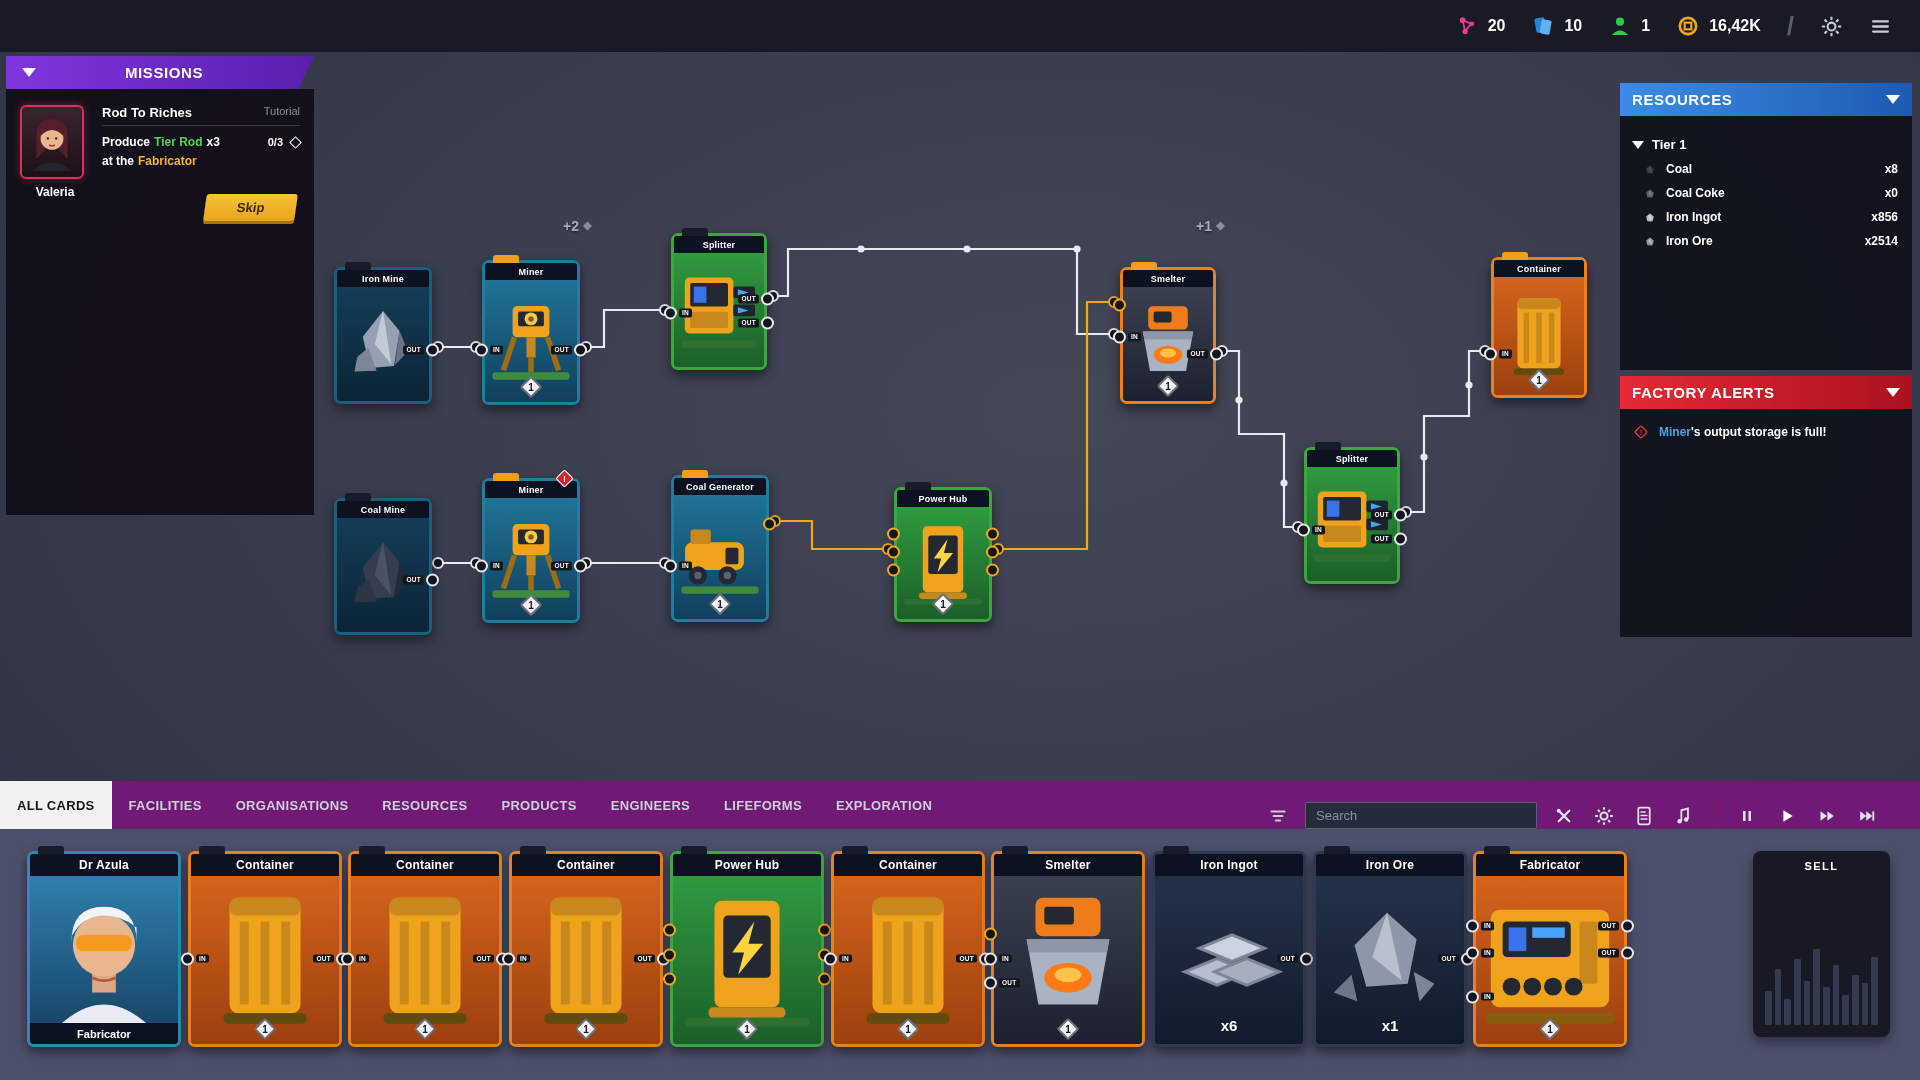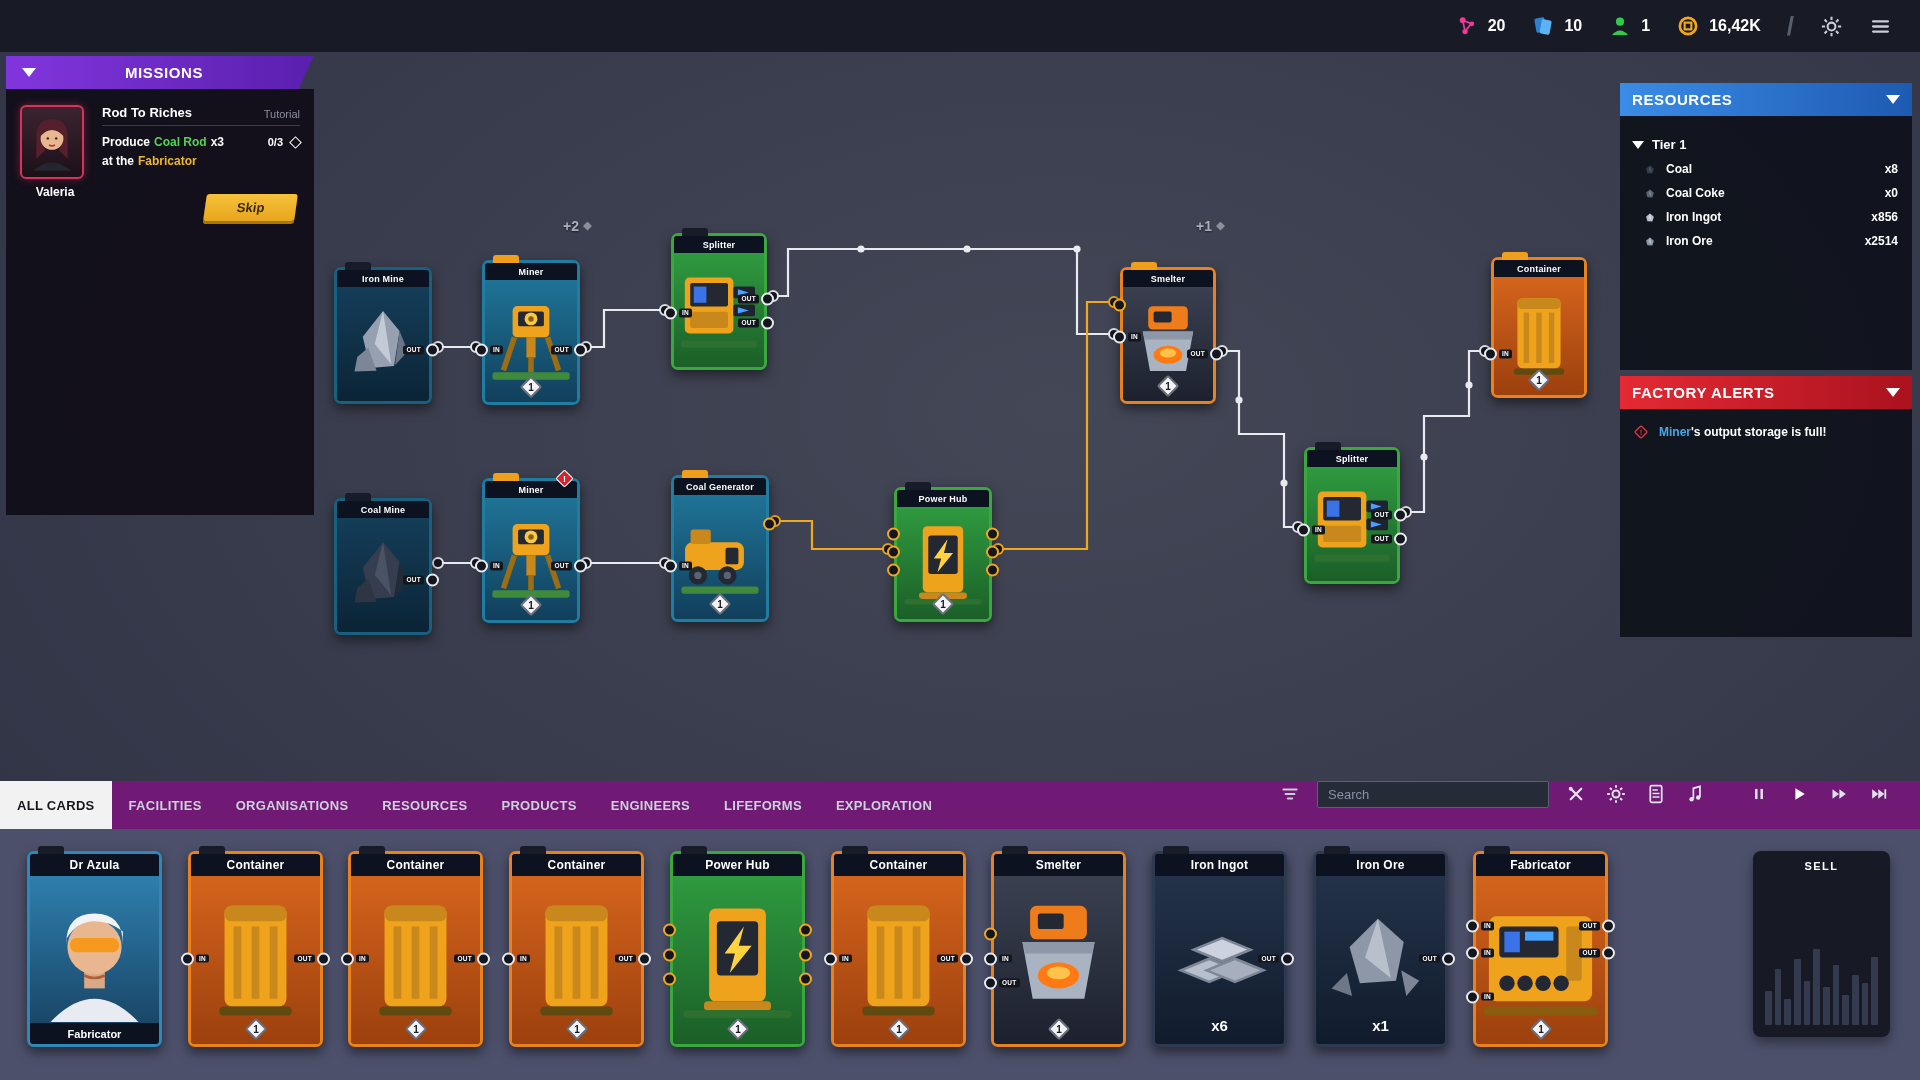--- a/index.html
+++ b/index.html
@@ -8,21 +8,21 @@
 
   
   #canvas{position:absolute;inset:0;background:radial-gradient(1500px 900px at 55% 38%,#444756,#313446 88%);z-index:1}
   #wires{position:absolute;inset:0;pointer-events:none;z-index:1}
   #labels{position:absolute;inset:0;z-index:2;pointer-events:none}
   .flabel{position:absolute;color:#a8aeba;font-weight:bold;font-size:14px;display:flex;align-items:center;gap:4px;text-shadow:0 1px 2px rgba(0,0,0,.55)}
   .flabel .mini{width:9px;height:9px;background:#8a8f9c;clip-path:polygon(50% 0,100% 50%,50% 100%,0 50%)}
 
   
   .gcard{position:absolute;border-radius:7px;border:3px solid #555;background:#222;box-shadow:0 5px 12px rgba(0,0,0,.5);z-index:3}
-  .gcard.hand{width:135px;height:196px;top:851px;z-index:16}
+  .gcard.hand{width:154px;height:196px;top:851px;z-index:16}
   .chead{height:17px;background:#0c1220;color:#fff;font-weight:bold;font-size:9px;display:flex;align-items:center;justify-content:center;border-radius:3px 3px 0 0;letter-spacing:.2px;white-space:nowrap;overflow:hidden}
   .gcard.hand .chead{height:22px;font-size:12px}
   .cart{position:absolute;top:17px;left:0;right:0;bottom:0;border-radius:0 0 4px 4px;overflow:hidden}
   .gcard.hand .cart{top:22px}
   .cart svg{width:100%;height:100%;display:block}
   .c-blue{border-color:#1f7da2}.c-blue .cart{background:linear-gradient(180deg,#1f7396,#113f5c)}
   .c-mine{border-color:#17607f}.c-mine .cart{background:linear-gradient(180deg,#143d58,#0b2436)}
   .c-green{border-color:#3aa83e}.c-green .cart{background:linear-gradient(180deg,#2f9a3f,#1b5f28)}
   .c-orange{border-color:#e8821e}.c-orange .cart{background:linear-gradient(180deg,#d4641c,#9c400e)}
   .c-smelt{border-color:#e8821e}.c-smelt .cart{background:linear-gradient(180deg,#3a4050,#1d212e)}
@@ -61,21 +61,21 @@
   .mhead{background:linear-gradient(90deg,#8136dd,#5a1fae);clip-path:polygon(0 0,100% 0,95% 100%,0 100%)}
   .mhead .title{flex:1;text-align:center;margin-right:10px}
   .mhead-arrow{width:0;height:0;border-left:7px solid transparent;border-right:7px solid transparent;border-top:9px solid #fff;margin-left:4px}
   .mbody{background:rgba(16,13,24,.93);min-height:426px;padding:16px 14px;position:relative}
   .mrow{display:flex;gap:12px}
   .mleft{width:70px;flex:none}
   .mportrait{width:64px;height:74px;border:2px solid #d8325a;border-radius:6px;background:linear-gradient(180deg,#3a2430,#1c1018);overflow:hidden;box-shadow:0 0 9px rgba(216,50,90,.45)}
   .mportrait svg{width:100%;height:100%;display:block}
   .mchar-name{color:#fff;font-size:12px;font-weight:bold;text-align:center;margin-top:6px}
   .mright{flex:1;min-width:0}
-  .mtitle-row{display:flex;align-items:flex-end}
+  .mtitle-row{display:flex;align-items:flex-start}
   .mname{color:#fff;font-weight:bold;font-size:13px}
   .mtag{margin-left:auto;color:#8a8f9c;font-size:11px}
   .msep{border-bottom:1px solid rgba(255,255,255,.18);margin:5px 0 9px}
   .mobj{display:flex;align-items:center;gap:4px;color:#fff;font-size:12px;font-weight:bold}
   .mobj .item{color:#52d452}
   .mobj .progress{margin-left:auto;font-size:11px}
   .objdiamond{width:9px;height:9px;border:1.5px solid #fff;transform:rotate(45deg);margin-left:4px;flex:none}
   .mobj2{display:flex;gap:4px;color:#fff;font-size:12px;font-weight:bold;margin-top:5px}
   .mobj2 .target{color:#f0b92a}
   .skipwrap{margin-top:26px;text-align:right;padding-right:4px}
@@ -97,21 +97,21 @@
   .abody{background:rgba(10,14,22,.85);min-height:228px;padding:14px 12px}
   .alert-row{display:flex;gap:9px;color:#fff;font-size:12px;font-weight:bold;align-items:center}
   .alert-ic svg{width:18px;height:18px;display:block}
   .alert-source{color:#4aa6e8}
 
   
   #tabbar{position:absolute;left:0;right:0;top:781px;height:48px;background:#701a75;display:flex;align-items:stretch;z-index:20}
   #tabs{display:flex;align-items:stretch}
   .tab{display:flex;align-items:center;padding:0 17px;color:#cdd0da;font-weight:bold;font-size:13px;cursor:pointer;letter-spacing:.3px;white-space:nowrap}
   .tab.active{background:#f2f2f3;color:#14161c}
-  .tb-right{margin-left:auto;display:flex;align-items:flex-start;gap:14px;padding-right:28px}
+  .tb-right{margin-left:auto;display:flex;align-items:flex-end;gap:14px;padding-right:40px}
   .icon-btn{width:26px;height:26px;display:flex;align-items:center;justify-content:center;cursor:pointer}
   .icon-btn svg{width:22px;height:22px;display:block}
   .icon-btn.pb svg{width:18px;height:18px}
   .search{width:232px;height:27px;background:#262b38;border:1px solid #5a6172;border-radius:2px;color:#dfe2ea;font-size:13px;font-family:inherit;padding:0 10px;outline:none}
   .search::placeholder{color:#8a90a0}
   .vsep{width:1px;height:26px;background:#3a3f4e;margin:0 4px}
   #dock{position:absolute;left:0;right:0;top:829px;bottom:0;background:#4c506a;z-index:15}
 
   
   #sell{position:absolute;left:1753px;top:851px;width:137px;height:186px;background:#171a24;border-radius:8px;z-index:16;padding-top:9px;box-shadow:0 5px 12px rgba(0,0,0,.4)}
@@ -508,21 +508,21 @@
         <div class="mchar-name">Valeria</div>
       </div>
       <div class="mright">
         <div class="mtitle-row">
           <span class="mname">Rod To Riches</span>
           <span class="mtag">Tutorial</span>
         </div>
         <div class="msep"></div>
         <div class="mobj">
           <span>Produce</span>
-          <span class="item">Coal Rod</span>
+          <span class="item">Tier Rod</span>
           <span>x3</span>
           <span class="progress">0/3</span>
           <span class="objdiamond"></span>
         </div>
         <div class="mobj2">
           <span>at the</span>
           <span class="target">Fabricator</span>
         </div>
         <div class="skipwrap">
           <button class="skip-btn">Skip</button>

